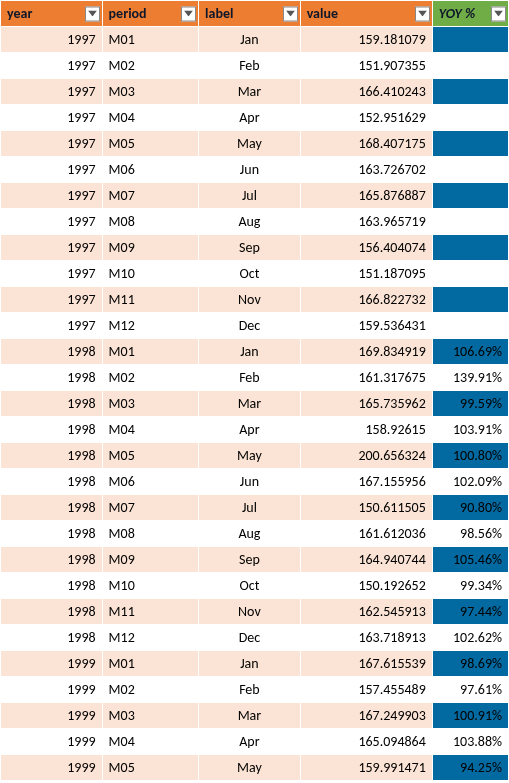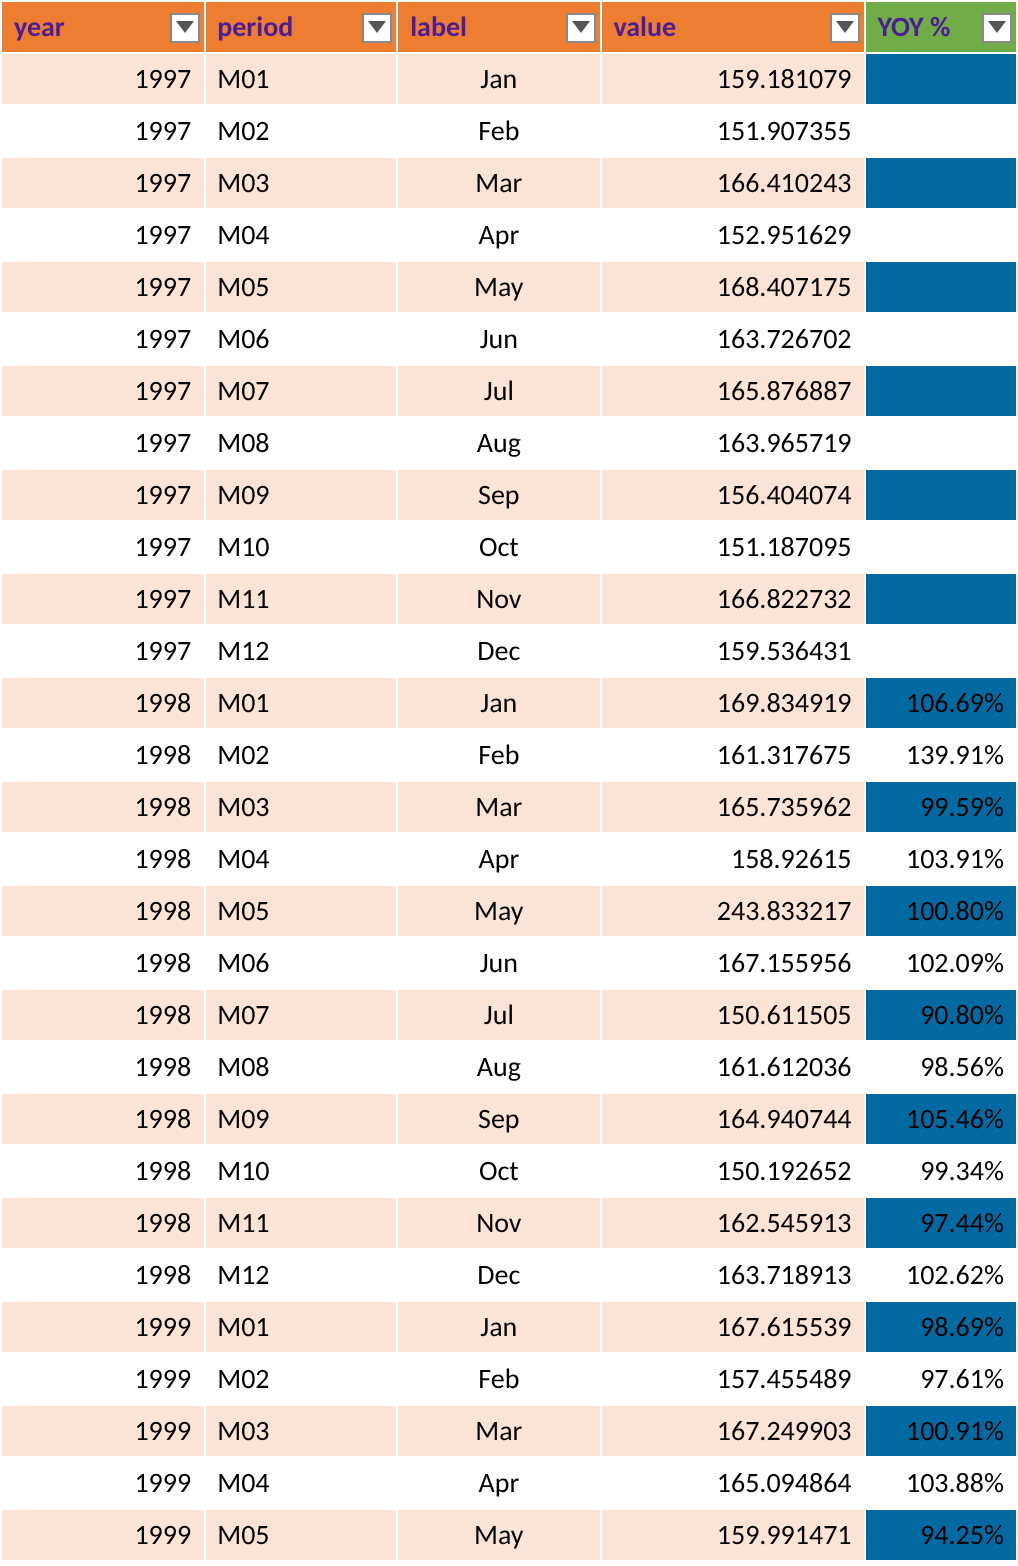--- a/index.html
+++ b/index.html
@@ -9,29 +9,29 @@
     background: #fff;
     width: 509px;
   }
   table {
     border-collapse: collapse;
     width: 100%;
     table-layout: fixed;
   }
   th {
     background: #ED7D31;
-    color: #4c1d95;
+    color: #0f172a;
     text-align: left;
     font-weight: bold;
     padding: 4px 6px;
     border: 1px solid #fff;
     position: relative;
     height: 24px;
   }
-  th.green { background: #70AD47; }
+  th.green { background: #70AD47; font-style: italic; }
   .filter-btn {
     position: absolute;
     right: 2px;
     top: 50%;
     transform: translateY(-50%);
     width: 15px;
     height: 15px;
     background: #fff;
     border: 1px solid #888;
     display: flex;
@@ -225,21 +225,21 @@
         <td class="c-year">1998</td>
         <td class="c-period">M04</td>
         <td class="c-label">Apr</td>
         <td class="c-value">158.92615</td>
         <td class="c-yoy">103.91%</td>
       </tr>
       <tr class="band">
         <td class="c-year">1998</td>
         <td class="c-period">M05</td>
         <td class="c-label">May</td>
-        <td class="c-value">243.833217</td>
+        <td class="c-value">200.656324</td>
         <td class="c-yoy">100.80%</td>
       </tr>
       <tr class="noband">
         <td class="c-year">1998</td>
         <td class="c-period">M06</td>
         <td class="c-label">Jun</td>
         <td class="c-value">167.155956</td>
         <td class="c-yoy">102.09%</td>
       </tr>
       <tr class="band">

